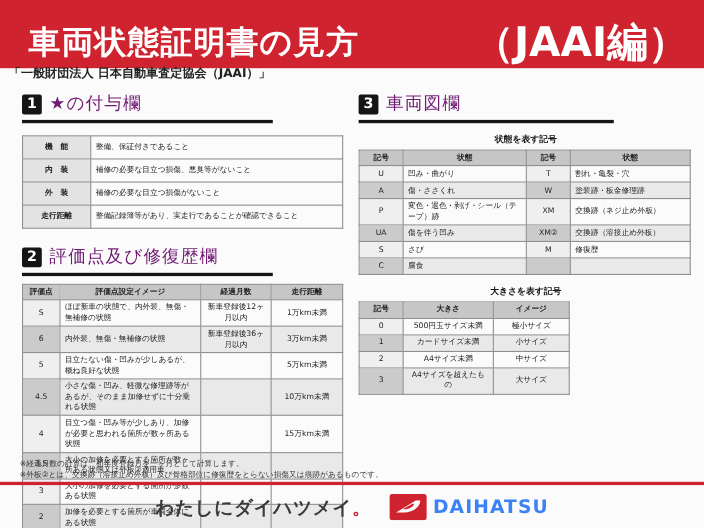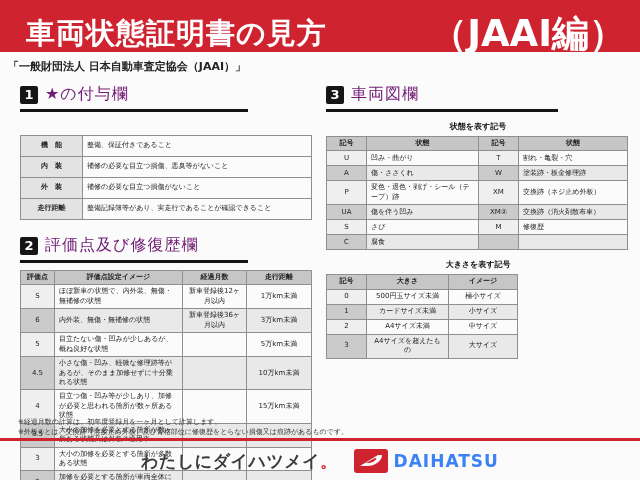--- a/index.html
+++ b/index.html
@@ -3,21 +3,21 @@
 <meta charset="utf-8">
 <style>
   * { margin:0; padding:0; box-sizing:border-box; }
   html,body { width:640px; height:480px; overflow:hidden; }
   body {
     font-family:"DejaVu Sans","Liberation Sans",sans-serif;
     background:#fbfbfb; color:#1c1c1c; position:relative;
   }
   
   .header-band {
-    position:absolute; top:0; left:0; width:640px; height:52px;
+    position:absolute; top:0; left:0; width:640px; height:62px;
     background:#cf2430; color:#fff; display:flex; align-items:center;
     padding:16px 14px 0 26px;
   }
   .header-band .title { font-size:29px; font-weight:bold; letter-spacing:1px; }
   .header-band .edition { font-size:37px; font-weight:bold; margin-left:auto; }
   .subtitle {
     position:absolute; top:59px; left:8px; font-size:11px; font-weight:bold; color:#222;
   }
   
   .sec-head { display:flex; align-items:center; gap:7px;
@@ -35,21 +35,21 @@
     padding:2px 4px; vertical-align:middle; line-height:1.35;
     overflow:hidden;
   }
   th { background:#c6c6c6; font-weight:bold; text-align:center; }
   td.sym { text-align:center; background:#efefef; }
   tr.alt td { background:#e9e9e9; }
   tr.alt td.sym { background:#cbcbcb; }
   
   .left-col  { position:absolute; left:20px; top:84px; width:292px; }
   .left-col .sec-head { width:228px; }
-  .s1-table { margin-top:23px;border-radius:20px; }
+  .s1-table { margin-top:11px;border-radius:20px; }
   .s1-table td { height:21px; }
   .s1-table td.sym { background:#e3e3e3; font-weight:bold; }
   .sec2 { margin-top:15px; }
   .s2-table { margin-top:7px; }
   .s2-table td { height:15px; }
   .s2-table tr.tall td { height:22px; }
   .s2-table td.run { text-align:center; }
   
   .right-col { position:absolute; left:326px; top:84px; width:302px; }
   .right-col .sec-head { width:232px; }
@@ -232,21 +232,21 @@
       <tr>
         <td class="sym">P</td>
         <td>変色・退色・剥げ・シール（テープ）跡</td>
         <td class="sym">XM</td>
         <td>交換跡（ネジ止め外板）</td>
       </tr>
       <tr class="alt">
         <td class="sym">UA</td>
         <td>傷を伴う凹み</td>
         <td class="sym">XM②</td>
-        <td>交換跡（消火剤散布車）</td>
+        <td>交換跡（溶接止め外板）</td>
       </tr>
       <tr>
         <td class="sym">S</td>
         <td>さび</td>
         <td class="sym">M</td>
         <td>修復歴</td>
       </tr>
       <tr class="alt">
         <td class="sym">C</td>
         <td>腐食</td>

